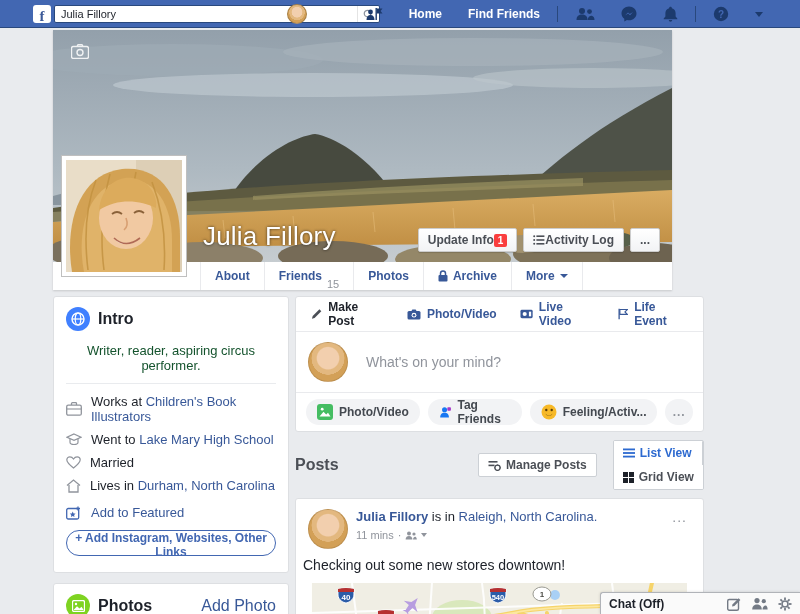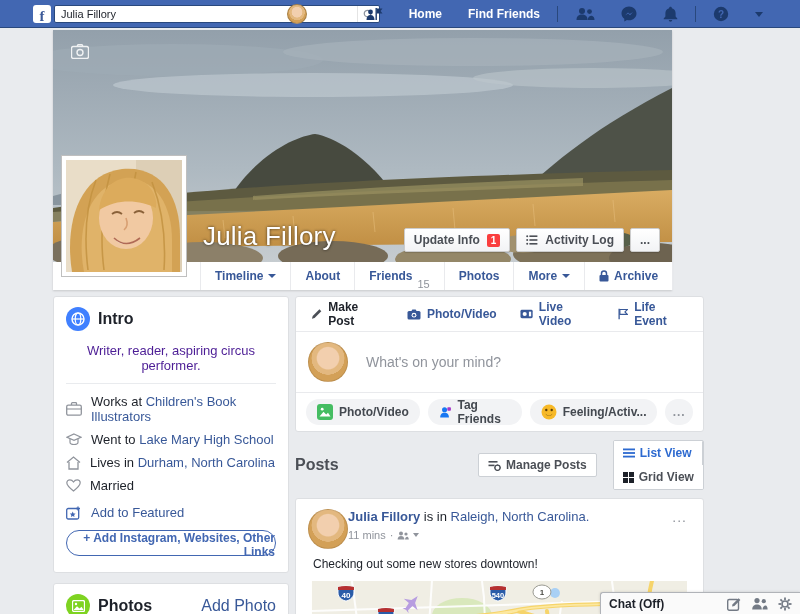--- a/index.html
+++ b/index.html
@@ -25,21 +25,21 @@
   
   .page { position:absolute; left:53px; top:30px; width:619px; }
 
   
   .cover-card { position:relative; background:#fff; box-shadow:0 1px 2px rgba(0,0,0,.15); }
   .cover-photo { position:relative; height:232px; overflow:hidden; cursor:pointer; }
   .cover-photo svg { display:block; }
   .cover-cam { position:absolute; left:18px; top:14px; opacity:.85; cursor:pointer; }
   .cover-name { position:absolute; left:150px; bottom:10px; color:#fff; font-size:26px; font-weight:500; text-shadow:0 0 3px rgba(0,0,0,.7); letter-spacing:.2px; }
   .cover-btns { position:absolute; right:12px; bottom:10px; display:flex; gap:6px; }
-  .cbtn { background:linear-gradient(#fff,#f2f3f5); border:1px solid #ccc; border-radius:2px; height:24px; display:flex; align-items:center; gap:7px; padding:0 9px; font-size:12px; font-weight:bold; color:#4b4f56; cursor:pointer; box-shadow:0 1px 1px rgba(0,0,0,.15); }
+  .cbtn { background:linear-gradient(#fff,#f2f3f5); border:1px solid #ccc; border-radius:2px; height:24px; display:flex; align-items:center; gap:0; padding:0 9px; font-size:12px; font-weight:bold; color:#4b4f56; cursor:pointer; box-shadow:0 1px 1px rgba(0,0,0,.15); }
   .badge { background:#fa3e3e; color:#fff; font-size:10px; font-weight:bold; border-radius:2px; padding:1px 4px; }
 
   
   .profile-pic { position:absolute; left:8px; top:125px; width:126px; height:122px; background:#fff; border:1px solid rgba(0,0,0,.25); padding:4px; z-index:5; cursor:pointer; }
   .profile-pic svg { display:block; }
 
   
   .tab-bar { height:28px; background:#fff; display:flex; align-items:stretch; padding-left:147px; }
   .tab { display:flex; align-items:center; gap:5px; padding:0 14px; font-size:12px; font-weight:bold; color:#385898; border-left:1px solid #e9eaed; cursor:pointer; }
   .tab:last-child { border-right:1px solid #e9eaed; }
@@ -50,27 +50,27 @@
   .cols { display:flex; gap:6px; margin-top:6px; align-items:flex-start; }
   .col-left { width:236px; flex:none; }
   .col-right { flex:1; }
   .card { background:#fff; border:1px solid #dddfe2; border-radius:3px; margin-bottom:10px; }
 
   
   .intro { padding:10px 12px 12px; }
   .card-head { display:flex; align-items:center; gap:8px; }
   .circle-ico { width:24px; height:24px; border-radius:50%; display:flex; align-items:center; justify-content:center; flex:none; }
   .card-title { font-size:16px; font-weight:bold; color:#1d2129; }
-  .bio { text-align:center; font-size:13px; margin:12px 4px 10px; color:#4c1d95; }
+  .bio { text-align:center; font-size:13px; margin:12px 4px 10px; color:#14532d; }
   .intro-div { border:none; border-top:1px solid #e9ebee; margin:0 0 10px; }
   .irow { display:flex; align-items:center; gap:9px; font-size:13px; margin-bottom:8px; }
   .irow svg { flex:none; }
   .blue-link { color:#385898; text-decoration:none; cursor:pointer; }
   .featured { display:flex; align-items:center; gap:9px; font-size:13px; margin:12px 0 10px; color:#385898; cursor:pointer; }
-  .add-links-btn { width:100%; border:1px solid #4267b2; background:#fff; color:#4267b2; font-size:12px; font-weight:bold; border-radius:14px; height:26px; cursor:pointer; font-family:inherit;text-align:right; }
+  .add-links-btn { width:100%; border:1px solid #4267b2; background:#fff; color:#4267b2; font-size:12px; font-weight:bold; border-radius:14px; height:26px; cursor:pointer; font-family:inherit; }
 
   
   .mini-head { display:flex; align-items:center; gap:8px; padding:10px 12px; }
   .mini-head .spacer { flex:1; }
   .mini-action { font-size:16px; color:#385898; cursor:pointer; }
 
   
   .composer-tabs { display:flex; align-items:center; height:32px; border-bottom:1px solid #e9eaed; padding:17px 4px; }
   .ctab { display:flex; align-items:center; gap:6px; font-size:12px; font-weight:bold; padding:0 11px; height:100%; cursor:pointer; color:#385898; border-right:1px solid #e9eaed; }
   .ctab:last-child { border-right:none; }
@@ -85,26 +85,26 @@
   
   .posts-bar { display:flex; align-items:center; margin:2px 0 8px; }
   .posts-title { font-size:16px; font-weight:bold; color:#4b4f56; flex:1; }
   .pbtn { background:#fff; border:1px solid #ccd0d5; border-radius:2px; height:24px; display:flex; align-items:center; gap:5px; padding:0 9px; font-size:12px; font-weight:bold; color:#4b4f56; cursor:pointer; }
   .seg { display:flex; margin-left:16px; border:1px solid #ccd0d5; border-radius:2px; overflow:hidden; background:#fff;flex-direction:column; }
   .seg .pbtn { border:none; border-radius:0; }
   .seg .pbtn:first-child { border-right:1px solid #ccd0d5; }
   .seg .pbtn.active { color:#2d6ad0; }
 
   
-  .post-head { display:flex; align-items:flex-start; padding:10px 12px 4px; }
+  .post-head { display:flex; align-items:flex-start; gap:8px; padding:10px 12px 4px; }
   .post-meta { flex:1; font-size:13px; line-height:1.3; }
   .post-author { font-weight:bold; }
   .post-sub { color:#90949c; font-size:11px; display:flex; align-items:center; gap:4px; margin-top:2px; }
   .post-more { color:#90949c; font-size:14px; letter-spacing:1px; cursor:pointer; padding:0 4px; }
-  .post-text { font-size:12px; padding:4px 17px 10px; }
+  .post-text { font-size:14px; padding:4px 7px 10px; }
   .post-map { display:block; width:100%; cursor:pointer; }
 
   
   .chat-bar { position:absolute; right:0; bottom:0; width:200px; height:22px; background:#fafafa; border:1px solid #b0b3b8; border-right:none; border-bottom:none; border-top-left-radius:3px; display:flex; align-items:center; padding:0 8px; z-index:60; box-shadow:0 0 3px rgba(0,0,0,.15); }
   .chat-label { font-size:12px; font-weight:bold; color:#1d2129; flex:1; }
   .chat-icons { display:flex; gap:10px; align-items:center; }
   .chat-icons svg { cursor:pointer; }
 </style>
 </head>
 <body>
@@ -273,44 +273,40 @@
         <path d="M46 54 Q51 50 56 54" stroke="#8a6139" stroke-width="1.8" fill="none"></path>
         <path d="M68 53 Q73 49 78 53" stroke="#8a6139" stroke-width="1.8" fill="none"></path>
         <path d="M60 58 Q63 66 58 70" stroke="#d89f72" stroke-width="1.6" fill="none"></path>
         <path d="M48 78 Q60 88 74 78 Q68 84 60 84 Q52 84 48 78 Z" fill="#fff"></path>
         <path d="M48 78 Q60 89 74 78" stroke="#b06a55" stroke-width="1.6" fill="none"></path>
       </svg>
     </div>
 
     <div class="tab-bar">
       <div class="tab">
-          <span>Timeline</span>
-          <span class="tab-caret"></span>
-        </div>
-      <div class="tab">
           <span>About</span>
         </div>
       <div class="tab">
           <span>Friends</span>
           <span class="count">15</span>
         </div>
       <div class="tab">
           <span>Photos</span>
-        </div>
-      <div class="tab">
-          <span>More</span>
-          <span class="tab-caret"></span>
         </div>
       <div class="tab">
         <svg width="10" height="12" viewBox="0 0 10 12">
             <rect x="0.5" y="5" width="9" height="6.5" rx="1" fill="#385898"></rect>
             <path d="M2.5 5 L2.5 3.5 C2.5 2 3.5 1 5 1 C6.5 1 7.5 2 7.5 3.5 L7.5 5" fill="none" stroke="#385898" stroke-width="1.5"></path>
           </svg>
         <span>Archive</span>
       </div>
+      <div class="tab">
+          <span>More</span>
+          <span class="tab-caret"></span>
+        </div>
     </div>
   </div>
 
   <div class="cols">
 
     <div class="col-left">
 
       <div class="card intro">
         <div class="card-head">
           <div class="circle-ico" style="background:#4080ff;">
@@ -333,31 +329,31 @@
           <span><span>Works at </span><a class="blue-link">Children's Book Illustrators</a></span>
         </div>
         <div class="irow">
           <svg width="16" height="13" viewBox="0 0 16 13">
               <path d="M8 1 L15 4.2 L8 7.4 L1 4.2 Z" fill="none" stroke="#90949c" stroke-width="1.2"></path>
               <path d="M4 6 L4 9.3 C4 10.5 6 11.5 8 11.5 C10 11.5 12 10.5 12 9.3 L12 6" fill="none" stroke="#90949c" stroke-width="1.2"></path>
             </svg>
           <span><span>Went to </span><a class="blue-link">Lake Mary High School</a></span>
         </div>
         <div class="irow">
+          <svg width="15" height="13" viewBox="0 0 15 13">
+              <path d="M7.5 12 C3 8.5 0.8 6 0.8 3.8 C0.8 2 2.2 0.8 3.9 0.8 C5.3 0.8 6.6 1.6 7.5 3 C8.4 1.6 9.7 0.8 11.1 0.8 C12.8 0.8 14.2 2 14.2 3.8 C14.2 6 12 8.5 7.5 12 Z" fill="none" stroke="#90949c" stroke-width="1.2"></path>
+            </svg>
+          <span>Married</span>
+        </div>
+        <div class="irow">
           <svg width="15" height="14" viewBox="0 0 15 14">
               <path d="M1 6.5 L7.5 1 L14 6.5" fill="none" stroke="#90949c" stroke-width="1.3"></path>
               <path d="M3 6 L3 13 L12 13 L12 6" fill="none" stroke="#90949c" stroke-width="1.3"></path>
             </svg>
           <span><span>Lives in </span><a class="blue-link">Durham, North Carolina</a></span>
-        </div>
-        <div class="irow">
-          <svg width="15" height="13" viewBox="0 0 15 13">
-              <path d="M7.5 12 C3 8.5 0.8 6 0.8 3.8 C0.8 2 2.2 0.8 3.9 0.8 C5.3 0.8 6.6 1.6 7.5 3 C8.4 1.6 9.7 0.8 11.1 0.8 C12.8 0.8 14.2 2 14.2 3.8 C14.2 6 12 8.5 7.5 12 Z" fill="none" stroke="#90949c" stroke-width="1.2"></path>
-            </svg>
-          <span>Married</span>
         </div>
         <div class="featured">
           <svg width="16" height="14" viewBox="0 0 16 14">
               <rect x="0.7" y="2.5" width="12" height="10.5" rx="1.5" fill="none" stroke="#4267b2" stroke-width="1.3"></rect>
               <path d="M6.7 5.5 L7.6 7.4 L9.6 7.6 L8.1 9 L8.5 11 L6.7 10 L4.9 11 L5.3 9 L3.8 7.6 L5.8 7.4 Z" fill="#4267b2"></path>
               <path d="M12 0.5 L12 4.5 M10 2.5 L14 2.5" stroke="#4267b2" stroke-width="1.3"></path>
             </svg>
           <span>Add to Featured</span>
         </div>
         <button class="add-links-btn">+ Add Instagram, Websites, Other Links</button>

